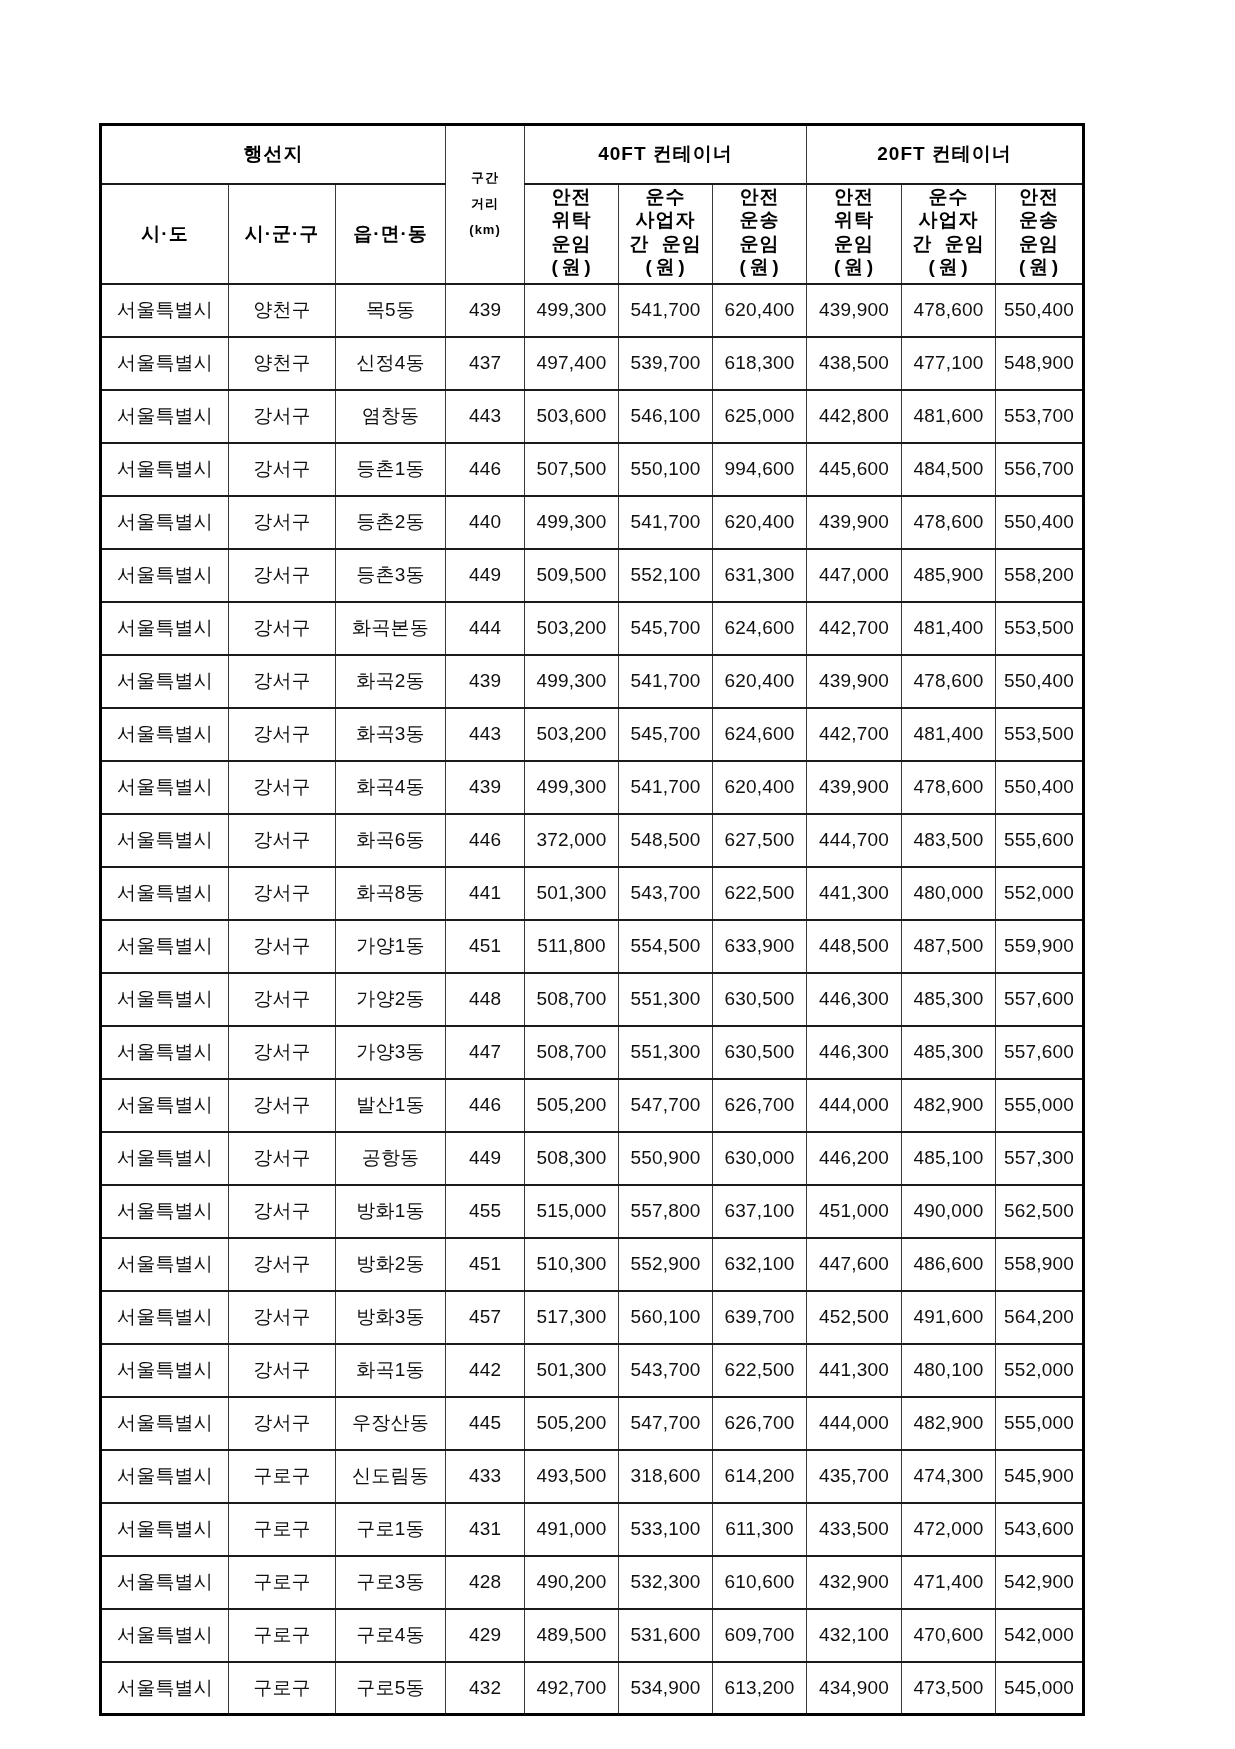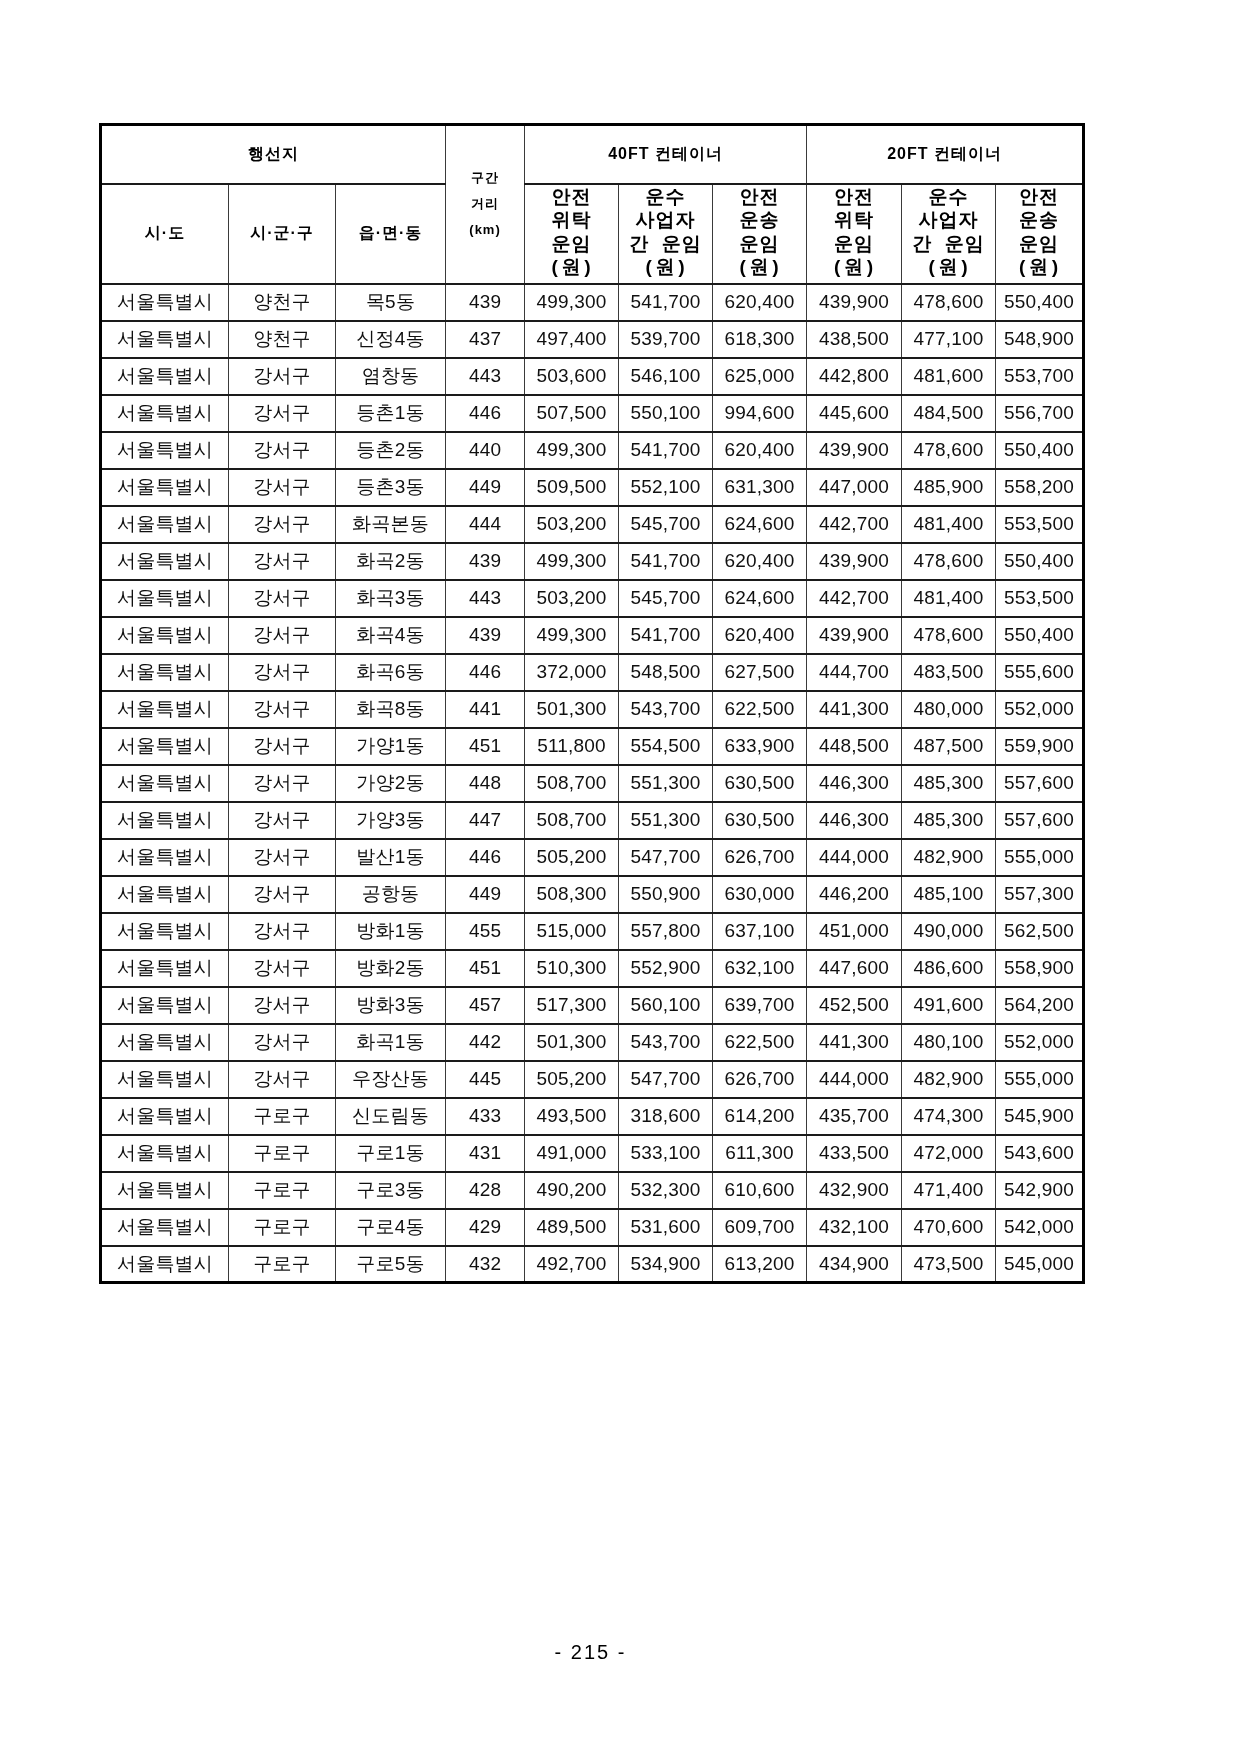--- a/index.html
+++ b/index.html
@@ -31,38 +31,38 @@
     border-bottom: 2px solid #1a1a1a;
     border-left: 1.4px solid #3a3a3a;
     border-right: 1.4px solid #3a3a3a;
     text-align: center;
     vertical-align: middle;
     padding: 0;
     overflow: hidden;
   }
   thead th {
     font-weight: bold;
-    font-size: 16px;
+    font-size: 19px;
     letter-spacing: 1px;
   }
   thead tr.group-row { height: 59px; }
   thead tr.sub-row { height: 100px; }
   th.fare-h {
     font-size: 19px;
     line-height: 23.5px;
     white-space: pre-line;
     letter-spacing: 1px;
     font-family: Liberation Mono, monospace;
   }
   th.distance-h {
     font-size: 13px;
     line-height: 26px;
     white-space: pre-line;
   }
-  tbody tr { height: 37px; }
+  tbody tr { height: 53px; }
   tbody td {
     font-size: 19px;
     font-weight: normal;
     color: #101010;
     letter-spacing: 0.2px;
   }
   .page-number {
     position: absolute;
     left: 99px;
     top: 1641px;
@@ -451,15 +451,14 @@
       <td>492,700</td>
       <td>534,900</td>
       <td>613,200</td>
       <td>434,900</td>
       <td>473,500</td>
       <td>545,000</td>
     </tr>
       </tbody>
   </table>
 
-  <div class="page-number">- 215 -</div>
 
 </div>
 
 </body></html>

